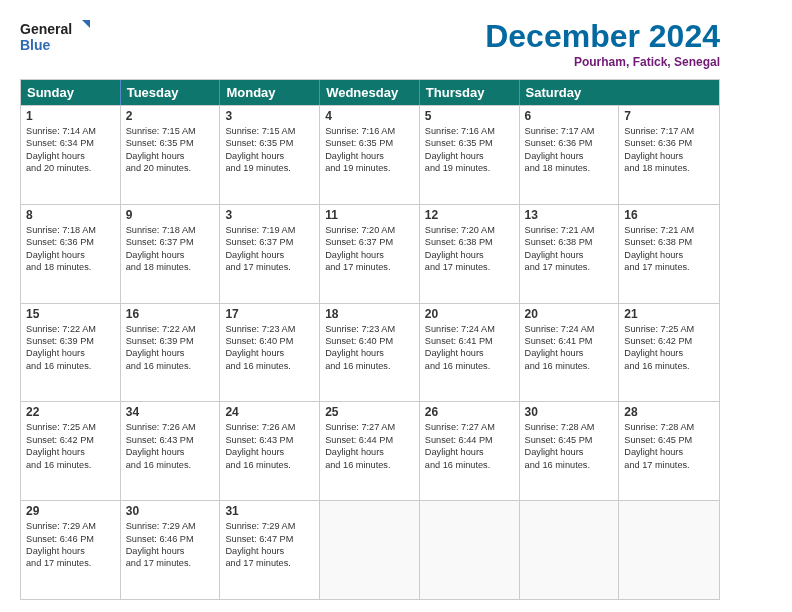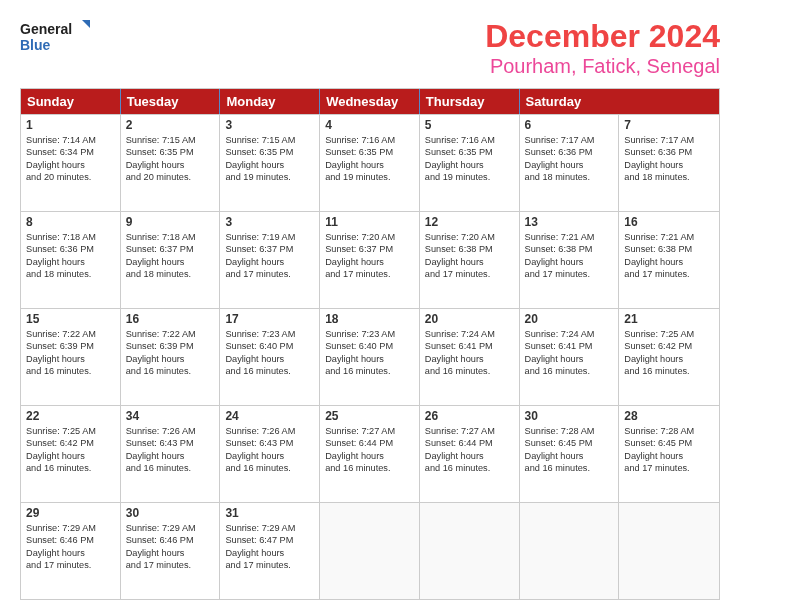--- a/index.html
+++ b/index.html
@@ -27,37 +27,37 @@
       display: flex;
       align-items: center;
       gap: 6px;
     }
     .title-block {
       text-align: right;
     }
     .title-block h1 {
       font-size: 32px;
       font-weight: bold;
-      color: #ef4444;
+      color: #0369a1;
     }
     .title-block h2 {
-      font-size: 20px;
-      color: #ec4899;
-      font-weight: normal;
+      font-size: 12px;
+      color: #701a75;
+      font-weight: bold;
     }
     .calendar {
       flex: 1;
       display: flex;
       flex-direction: column;
       border: 1px solid #ccc;
     }
     .cal-header-row {
       display: grid;
       grid-template-columns: repeat(7, 1fr);
-      background: #b91c1c;
+      background: #0f766e;
     }
     .cal-header-cell {
       color: #fff;
       font-size: 13px;
       font-weight: bold;
       padding: 5px 6px;
       text-align: left;
       border-right: 1px solid #5589c9;
     }
     .cal-header-cell:last-child { border-right: none; }

